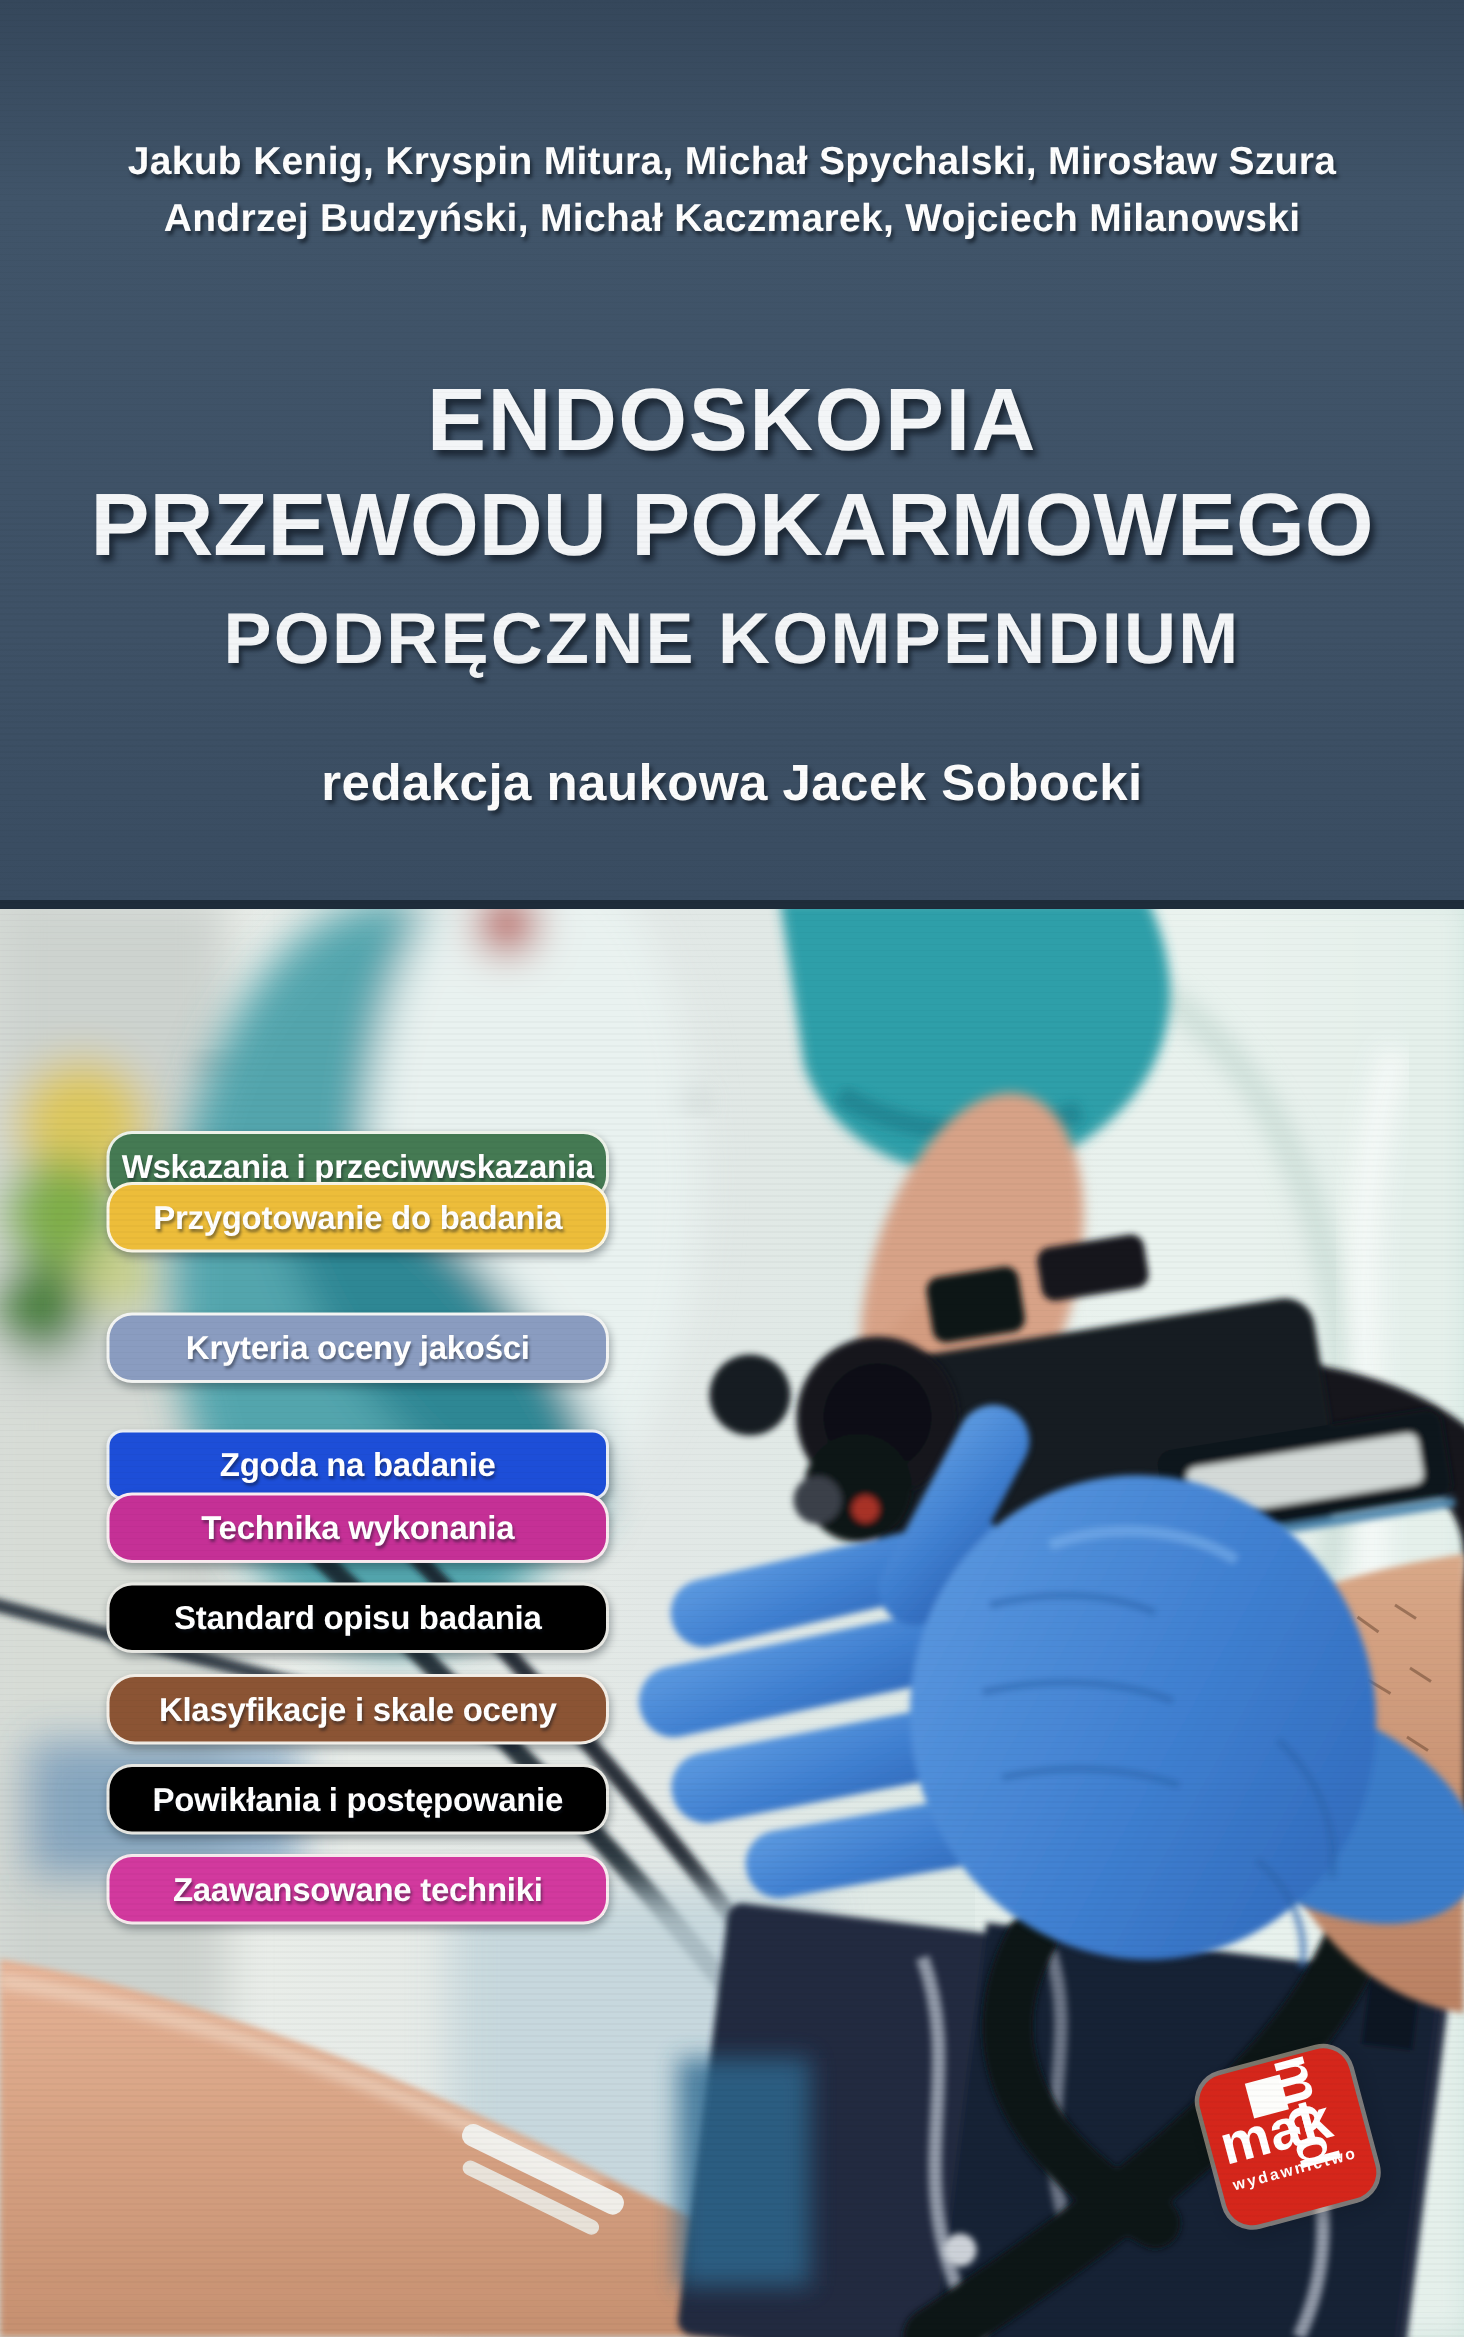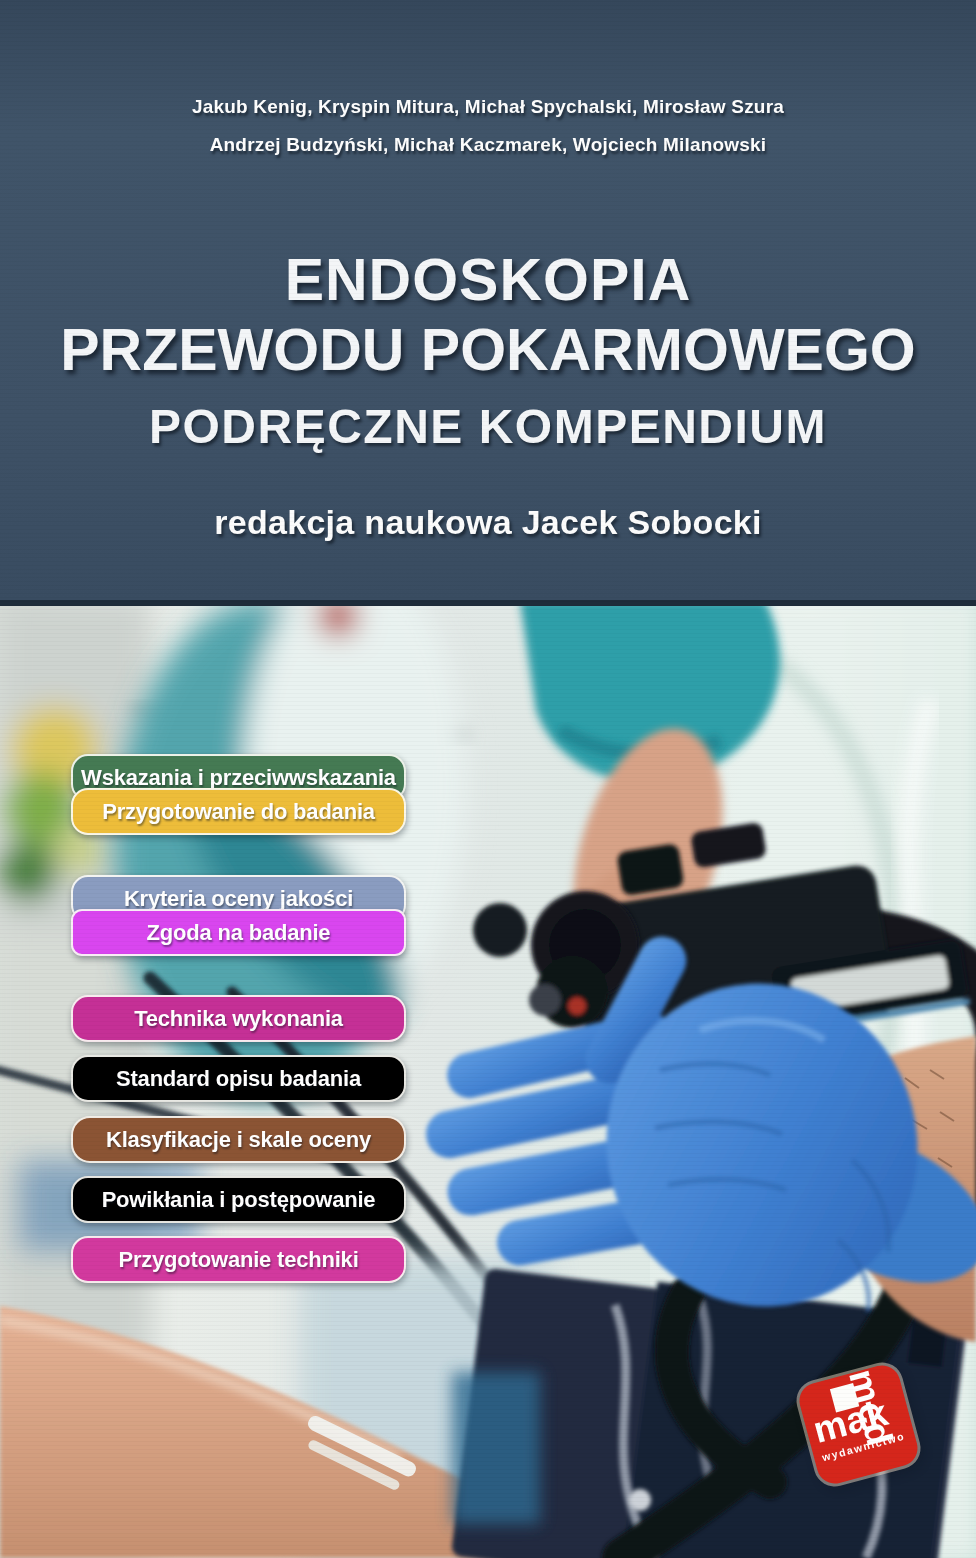--- a/index.html
+++ b/index.html
@@ -19,21 +19,21 @@
   
   .band{
     position:absolute;left:0;top:0;width:976px;height:600px;
     background:linear-gradient(180deg,#35475b 0%,#405469 22%,#3e5166 70%,#394c61 100%);
   }
   .authors{
     position:absolute;left:0;top:88px;width:100%;
     text-align:center;color:#fdfdfd;
   }
   .author-line{
-    font-size:19px;font-weight:700;line-height:38px;letter-spacing:.2px;
+    font-size:26px;font-weight:700;line-height:38px;letter-spacing:.2px;
     text-shadow:1.5px 2.5px 2.5px rgba(5,12,20,.55);
     white-space:nowrap;
   }
   .title-block{position:absolute;left:0;top:0;width:100%;text-align:center;color:#f3f5f7;}
   .title-line1{
     position:absolute;left:0;top:246px;width:100%;
     font-size:59px;font-weight:700;letter-spacing:1px;
     text-shadow:3px 4px 4px rgba(5,12,20,.6);
   }
   .title-line2{
@@ -290,37 +290,37 @@
   <div>
       <div class="ribbon" style="background: rgb(69, 122, 83); top: 754px;">
         <span>Wskazania i przeciwwskazania</span>
       </div>
       <div class="ribbon" style="background: rgb(237, 189, 58); top: 788px;">
         <span>Przygotowanie do badania</span>
       </div>
       <div class="ribbon" style="background: rgb(138, 156, 192); top: 875px;">
         <span>Kryteria oceny jakości</span>
       </div>
-      <div class="ribbon" style="background: #d946ef; top: 909px; border-radius: 11px;">
+      <div class="ribbon" style="background: #1d4ed8; top: 953px; border-radius: 11px;">
         <span>Zgoda na badanie</span>
       </div>
       <div class="ribbon" style="background: rgb(197, 48, 150); top: 995px;">
         <span>Technika wykonania</span>
       </div>
       <div class="ribbon" style="background: #000000; top: 1055px;">
         <span>Standard opisu badania</span>
       </div>
       <div class="ribbon" style="background: rgb(139, 84, 52); top: 1116px; border-radius: 19px;">
         <span>Klasyfikacje i skale oceny</span>
       </div>
       <div class="ribbon" style="background: #000000; top: 1176px;">
         <span>Powikłania i postępowanie</span>
       </div>
       <div class="ribbon" style="background: rgb(210, 57, 158); top: 1236px;">
-        <span>Przygotowanie techniki</span>
+        <span>Zaawansowane techniki</span>
       </div>
     </div>
 
   <div class="logo" style="background: rgb(213, 38, 27);">
     <span class="logo-square"></span>
     <span class="logo-mak">mak</span>
     <span class="logo-med">med</span>
     <span class="logo-tag">wydawnictwo</span>
   </div>
 

